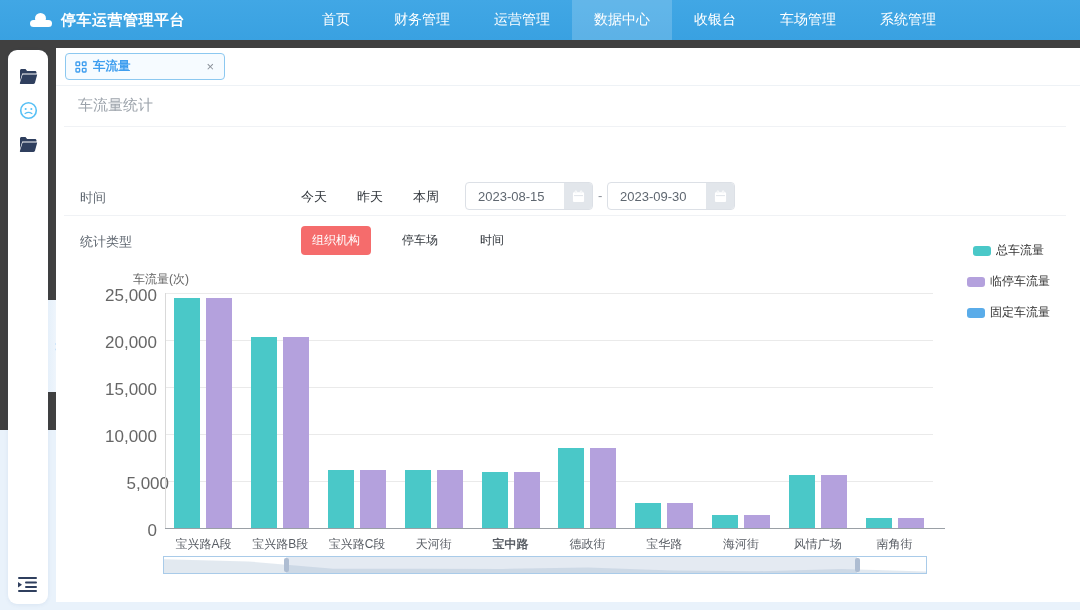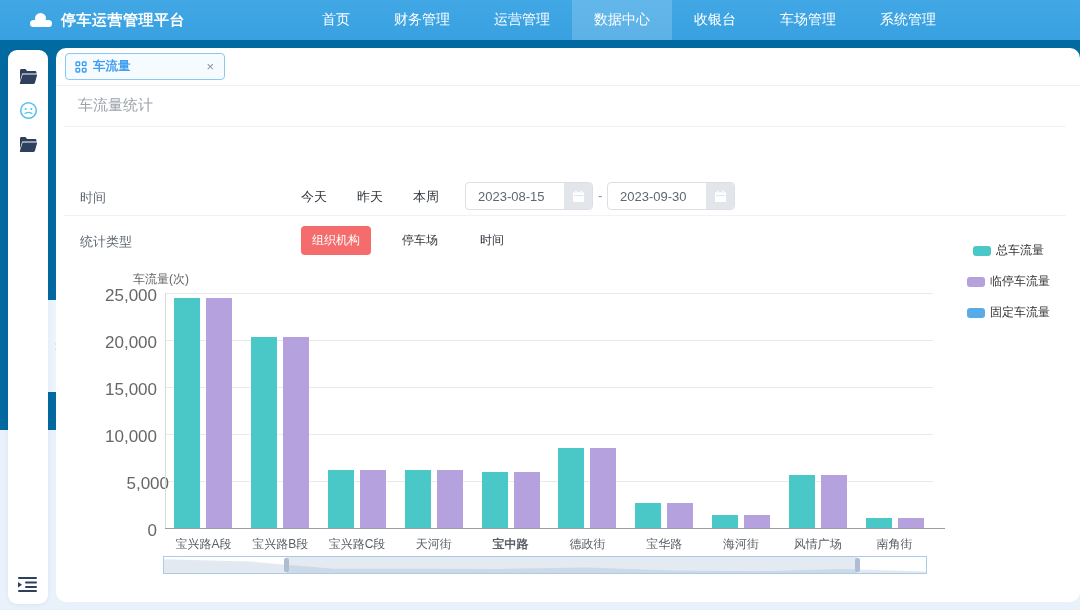--- a/index.html
+++ b/index.html
@@ -1,18 +1,18 @@
 <!DOCTYPE html>
 <html><head>
 <meta charset="utf-8">
 <style>
   * { margin:0; padding:0; box-sizing:border-box; }
   html,body { width:1080px; height:610px; }
   body { font-family:"Liberation Sans","DejaVu Sans",sans-serif; background:#E9F2FB; overflow:hidden; }
-  .page { position:relative; width:1080px; height:430px; background:#0369a1; }
+  .page { position:relative; width:1080px; height:430px; background:#404040; }
 
   
   .topnav { position:absolute; left:0; top:0; width:1080px; height:40px;
             background:linear-gradient(180deg,#41A7E5,#39A1E1); display:flex; align-items:center; }
   .brand { display:flex; align-items:center; gap:9px; padding-left:30px; color:#fff;
            font-size:15px; font-weight:bold; letter-spacing:.5px; }
   .cloud { width:22px; height:14px; position:relative; }
   .cloud:before { content:""; position:absolute; left:0; bottom:0; width:22px; height:7px; background:#fff; border-radius:4px; }
   .cloud:after  { content:""; position:absolute; left:5px; bottom:3px; width:11px; height:11px; background:#fff; border-radius:50%; }
   .nav-items { display:flex; align-items:stretch; height:40px; margin-left:115px; }
@@ -24,21 +24,21 @@
              border-radius:9px; box-shadow:0 1px 4px rgba(40,80,140,.08);
              display:flex; flex-direction:column; align-items:center; padding-top:16px; }
   .side-icon { width:20px; height:20px; margin-bottom:14px; display:flex; align-items:center; justify-content:center; cursor:pointer; }
   .side-bottom { position:absolute; bottom:8px; left:10px; width:20px; height:20px; cursor:pointer; }
   .flap { position:absolute; left:48px; top:300px; width:22px; height:92px;
           background:linear-gradient(90deg,#E6F0FA,#FDFEFF); border-radius:0 10px 10px 0;
           display:flex; align-items:center; justify-content:center; cursor:pointer; }
   .flap span { color:#3F9EEF; font-size:13px; font-weight:bold; }
 
   
-  .main { position:absolute; left:56px; top:48px; width:1024px; height:554px; background:#fff;border-radius:10px; }
+  .main { position:absolute; left:56px; top:48px; width:1024px; height:554px; background:#fff; }
   .tabbar { position:absolute; left:0; top:0; width:100%; height:38px; border-bottom:1px solid #EEF2F6;
             display:flex; align-items:center; padding-left:9px; }
   .tab { display:flex; align-items:center; width:160px; height:27px; border:1px solid #8CC8F0;
          background:#F6FBFF; border-radius:4px; padding:0 9px; cursor:pointer; }
   .tab .t-label { color:#3F9EEF; font-size:12.5px; font-weight:bold; margin-left:6px; flex:1; }
   .tab .t-close { color:#8A9099; font-size:13px; cursor:pointer; padding:0 1px; }
 
   .panel-title { position:absolute; left:22px; top:48px; color:#9CA3AB; font-size:15px; }
   .divider { position:absolute; left:8px; width:1002px; height:1px; background:#F0F2F5; }
 

